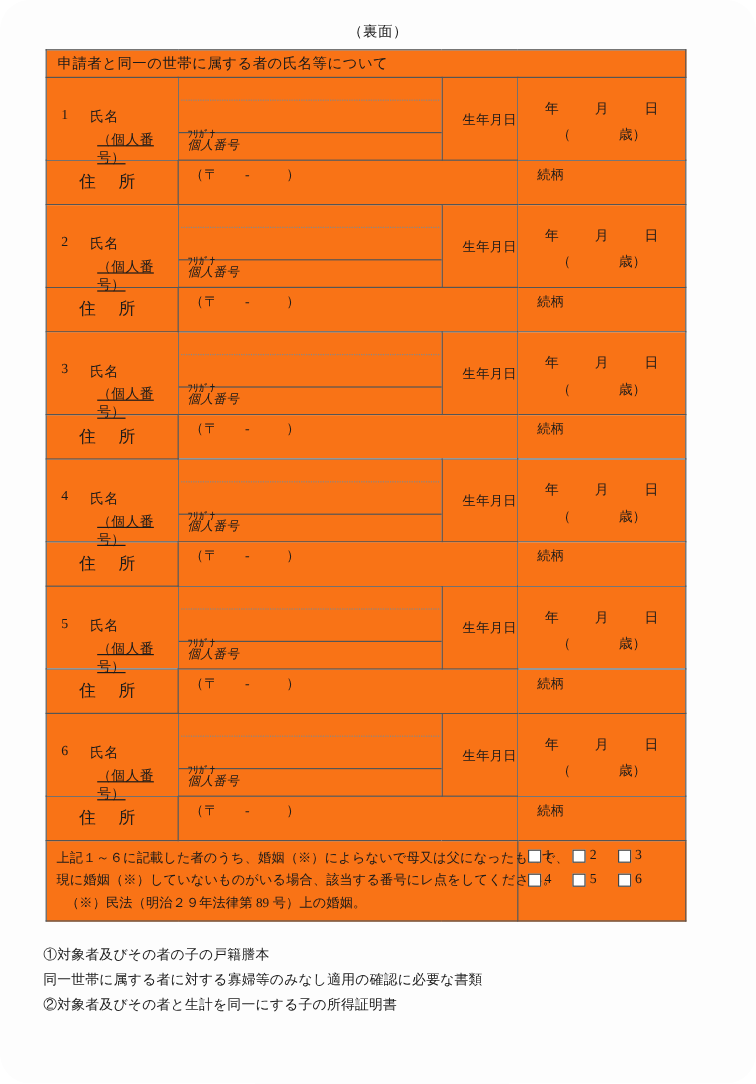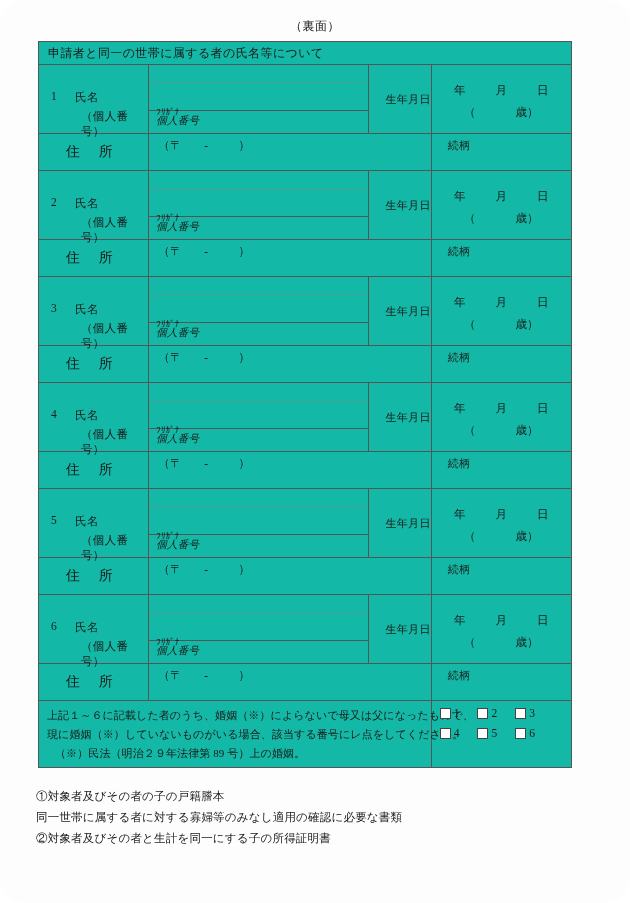--- a/index.html
+++ b/index.html
@@ -42,21 +42,21 @@
     top: 41px;
     width: 534px;
     border-collapse: collapse;
     table-layout: fixed;
     font-size: 11.5px;
   }
   .form-table td {
     border: 1px solid #555;
     padding: 0;
     vertical-align: middle;
-    background: #14b8a6;
+    background: #f97316;
   }
 
   
   .title-cell {
     height: 22px;
     padding-left: 9px !important;
     font-size: 12px;
     letter-spacing: 0.4px;
   }
 
@@ -83,20 +83,21 @@
     font-size: 11.5px;
     letter-spacing: 0.5px;
     text-align: right;
   }
   .nl-mynum {
     position: absolute;
     left: 42px;
     top: 44px;
     font-size: 11.5px;
     letter-spacing: 0.3px;
+    text-decoration: underline;
   }
 
   
   .name-entry-cell {
     width: 219px;
     padding: 0 !important;
     height: 68px;
   }
   .furigana-box {
     height: 45px;

